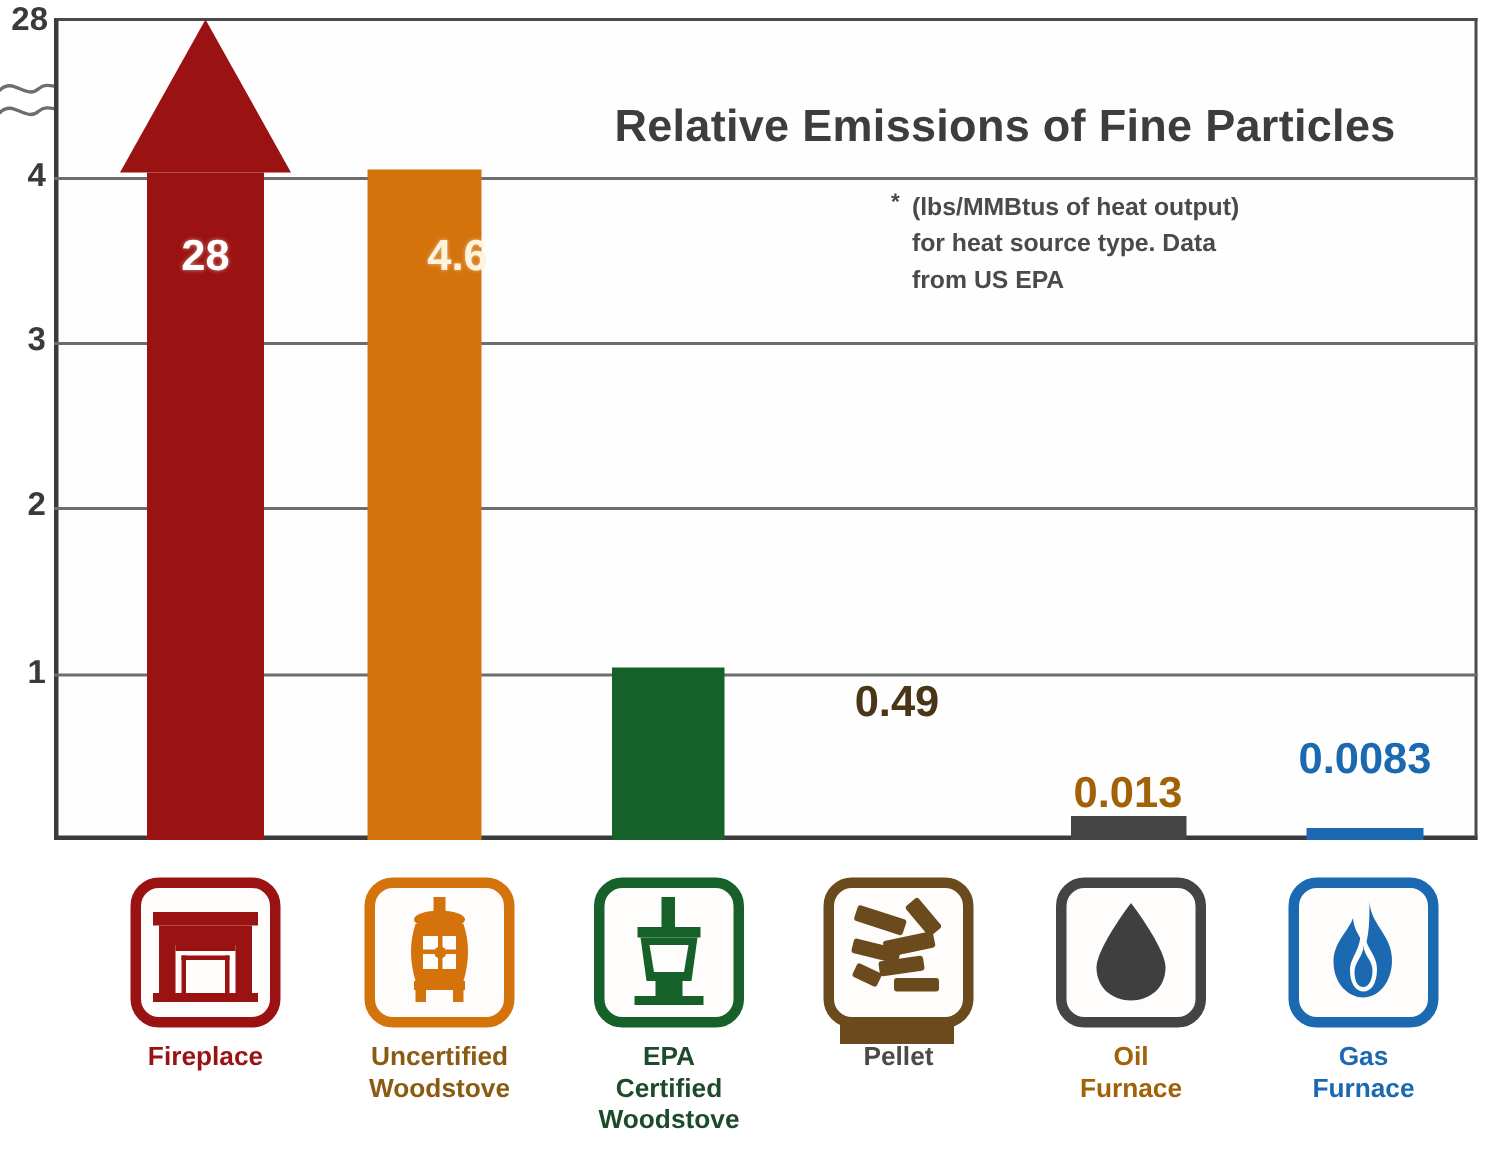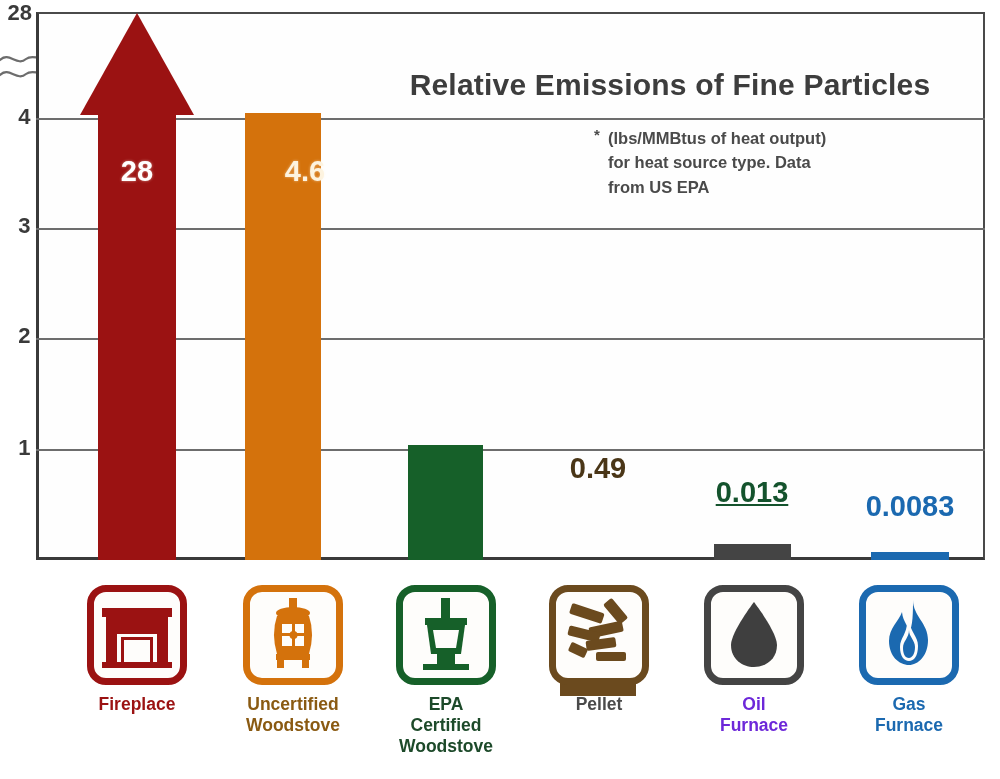--- a/index.html
+++ b/index.html
@@ -175,21 +175,21 @@
     <div class="bar-rect" style="height:115px;background:#166029;"></div>
   </div>
 
   <div class="bar" style="left:560px;width:76px;height:684px;top:12px;">
     <div class="bar-rect" style="height:43px;background:#6B4A1E;"></div>
     <div class="bar-label-out" style="left:-37px;top:440px;color:#4a3617;">0.49</div>
   </div>
 
   <div class="bar" style="left:714px;width:77px;height:548px;top:12px;">
     <div class="bar-rect" style="height:16px;background:#444444;"></div>
-    <div class="bar-label-out" style="left:-37px;top:464px;color:#14532d;text-decoration:underline;">0.013</div>
+    <div class="bar-label-out" style="left:-37px;top:501px;color:#a16207;">0.013</div>
   </div>
 
   <div class="bar" style="left:871px;width:78px;height:548px;top:12px;">
     <div class="bar-rect" style="height:8px;background:#1B69B0;"></div>
     <div class="bar-label-out" style="left:-36px;top:478px;color:#1B69B0;">0.0083</div>
   </div>
 
   <div class="legend-row">
 
     <div class="legend-item" style="left:62px;">
@@ -268,21 +268,21 @@
         <div>Pellet</div>
       </div>
     </div>
 
     <div class="legend-item" style="left:679px;">
       <div class="icon-box" style="border:7px solid #444444;">
         <svg width="86" height="86" viewBox="0 0 86 86">
           <path d="M43 10 C43 10 66 40 66 53 C66 67 55 75 43 75 C31 75 20 67 20 53 C20 40 43 10 43 10 Z" fill="#3f3f3f"></path>
         </svg>
       </div>
-      <div class="legend-caption" style="color:#6d28d9;">
+      <div class="legend-caption" style="color:#a16207;">
         <div>Oil</div>
         <div>Furnace</div>
       </div>
     </div>
 
     <div class="legend-item" style="left:834px;">
       <div class="icon-box" style="border:7px solid #1B69B0;">
         <svg width="86" height="86" viewBox="0 0 86 86">
           <path d="M47 8 C47 24 62 31 62 48 C62 64 52 73 43 73 C33 73 23 64 23 49 C23 36 33 29 36 20 C37 31 43 33 43 41 C47 34 47 20 47 8 Z" fill="#1B69B0"></path>
           <path d="M44 30 C44 40 52 44 52 54 C52 64 48 69 43 69 C38 69 34 64 34 55 C34 46 41 42 41 30 Z" fill="#fefdfb"></path>

